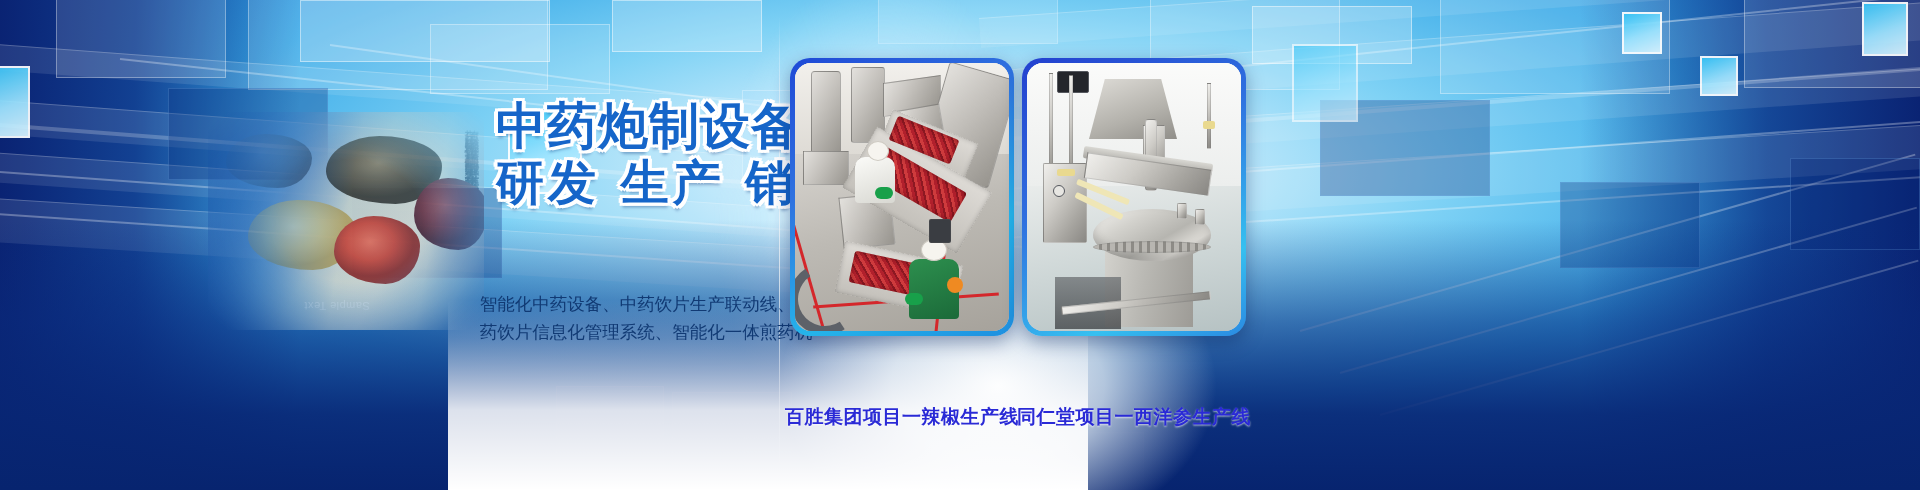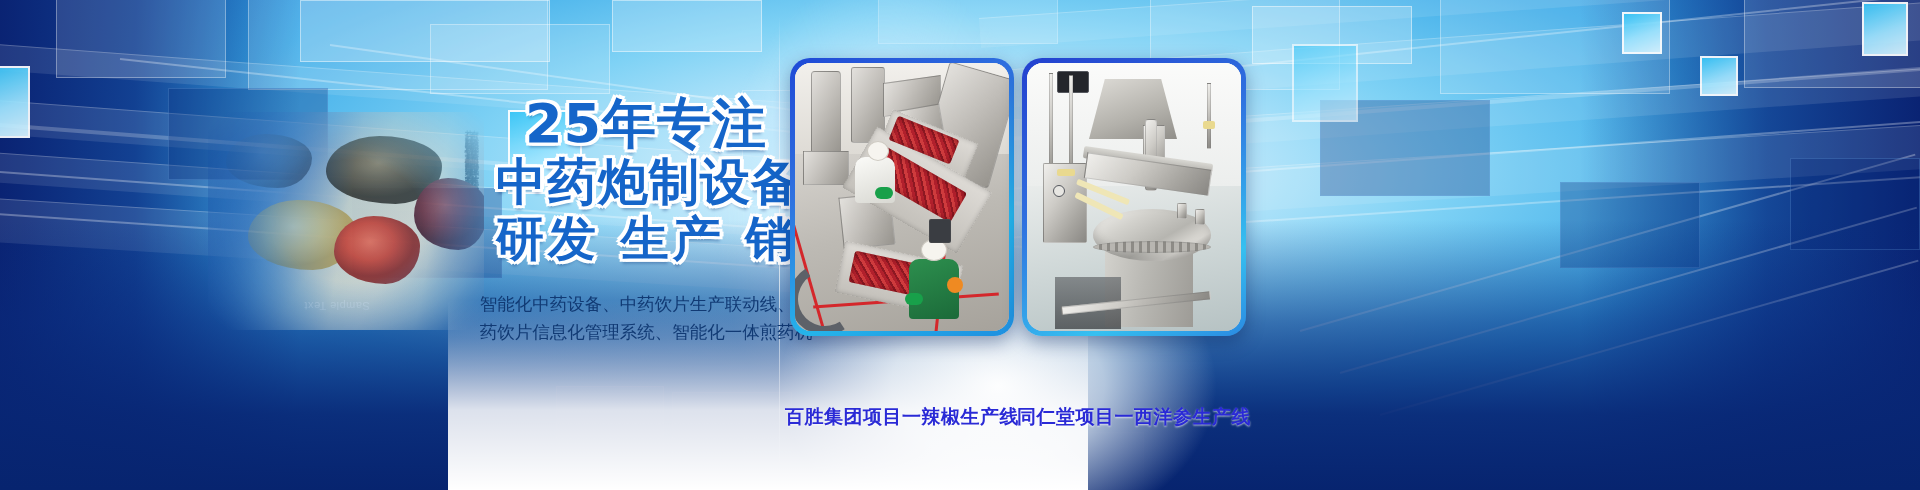--- a/index.html
+++ b/index.html
@@ -283,21 +283,20 @@
     <div class="herb-blob blob-grey"></div>
     <div class="herb-blob blob-tan"></div>
     <div class="herb-blob blob-dark"></div>
     <div class="herb-blob blob-red"></div>
     <div class="herb-blob blob-maroon"></div>
     <div class="herb-tint"></div>
     <div class="herb-sample">Sample Text</div>
   </div>
 
   <div class="headline">
-    <div class="hl hl-1">25年专注</div>
     <div class="hl hl-2">中药炮制设备</div>
     <div class="hl hl-3">研发 生产 销售</div>
   </div>
 
   <div class="body-copy">
     <div>智能化中药设备、中药饮片生产联动线、中</div>
     <div>药饮片信息化管理系统、智能化一体煎药机</div>
   </div>
 
   <div class="card card-1">

